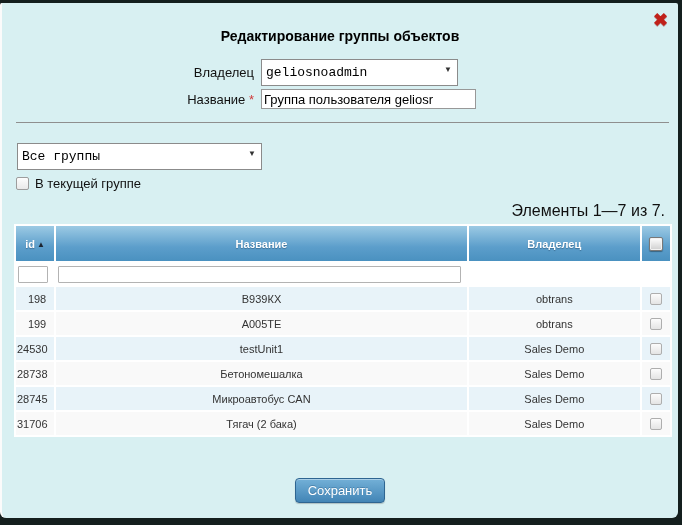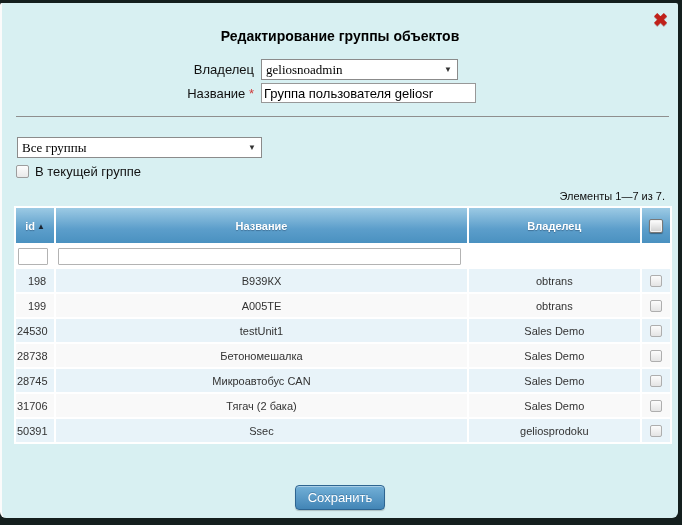--- a/index.html
+++ b/index.html
@@ -29,22 +29,22 @@
   .form-row { display:flex; align-items:center; margin-bottom:3px; }
   .form-label {
     flex:0 0 259px; text-align:right; padding-right:7px;
     font-size:13px; color:#111;
   }
   .req-mark { color:#d03a3a; }
   .select-wrap { position:relative; display:inline-block; }
   select {
     appearance:none; -webkit-appearance:none; -moz-appearance:none;
     background:#fff; border:1px solid #8b8b8b; border-radius:0;
-    font-size:13px; font-family:Liberation Serif, serif;
-    height:21px; padding:0 18px 0 4px; color:#000;
+    font-size:13px; font-family:Liberation Mono, monospace;
+    height:27px; padding:0 18px 0 4px; color:#000;
   }
   .owner-select { width:197px; }
   .groups-select { width:245px; }
   .dd-arrow {
     position:absolute; right:6px; top:6px; font-size:8px; color:#333;
     pointer-events:none;
   }
   .name-input {
     width:215px; height:20px; border:1px solid #989898;
     font-size:13px; font-family:"Liberation Sans", sans-serif;
@@ -61,21 +61,21 @@
     font-size:13px; color:#111;
   }
   .cbox {
     display:inline-block; width:13px; height:13px;
     border:1px solid #9d9d9d; border-radius:2px;
     background:linear-gradient(#fdfdfd,#e9e9e9);
     vertical-align:middle; cursor:pointer;
   }
   .current-group-row .cbox { margin-right:6px; }
   .items-info {
-    text-align:right; font-size:11px; color:#101010;
+    text-align:right; font-size:16px; color:#101010;
     margin:11px 13px 4px 16px;
   }
   
   table.grid {
     border-collapse:separate; border-spacing:2px;
     margin-left:12px; width:658px;
     background:#fff; table-layout:fixed;
   }
   th {
     height:35px;
@@ -216,26 +216,20 @@
           <td class="c-name">Микроавтобус CAN</td>
           <td class="c-owner">Sales Demo</td>
           <td class="c-check"><span class="row-cb"></span></td>
         </tr>
         <tr class="row-white">
           <td class="c-id">31706</td>
           <td class="c-name">Тягач (2 бака)</td>
           <td class="c-owner">Sales Demo</td>
           <td class="c-check"><span class="row-cb"></span></td>
         </tr>
-        <tr class="row-blue">
-          <td class="c-id">50391</td>
-          <td class="c-name">Ssec</td>
-          <td class="c-owner">geliosprodoku</td>
-          <td class="c-check"><span class="row-cb"></span></td>
-        </tr>
       </tbody>
   </table>
 
   <div class="save-row">
     <button class="save-btn">Сохранить</button>
   </div>
 
 </div>
 
 </body></html>

